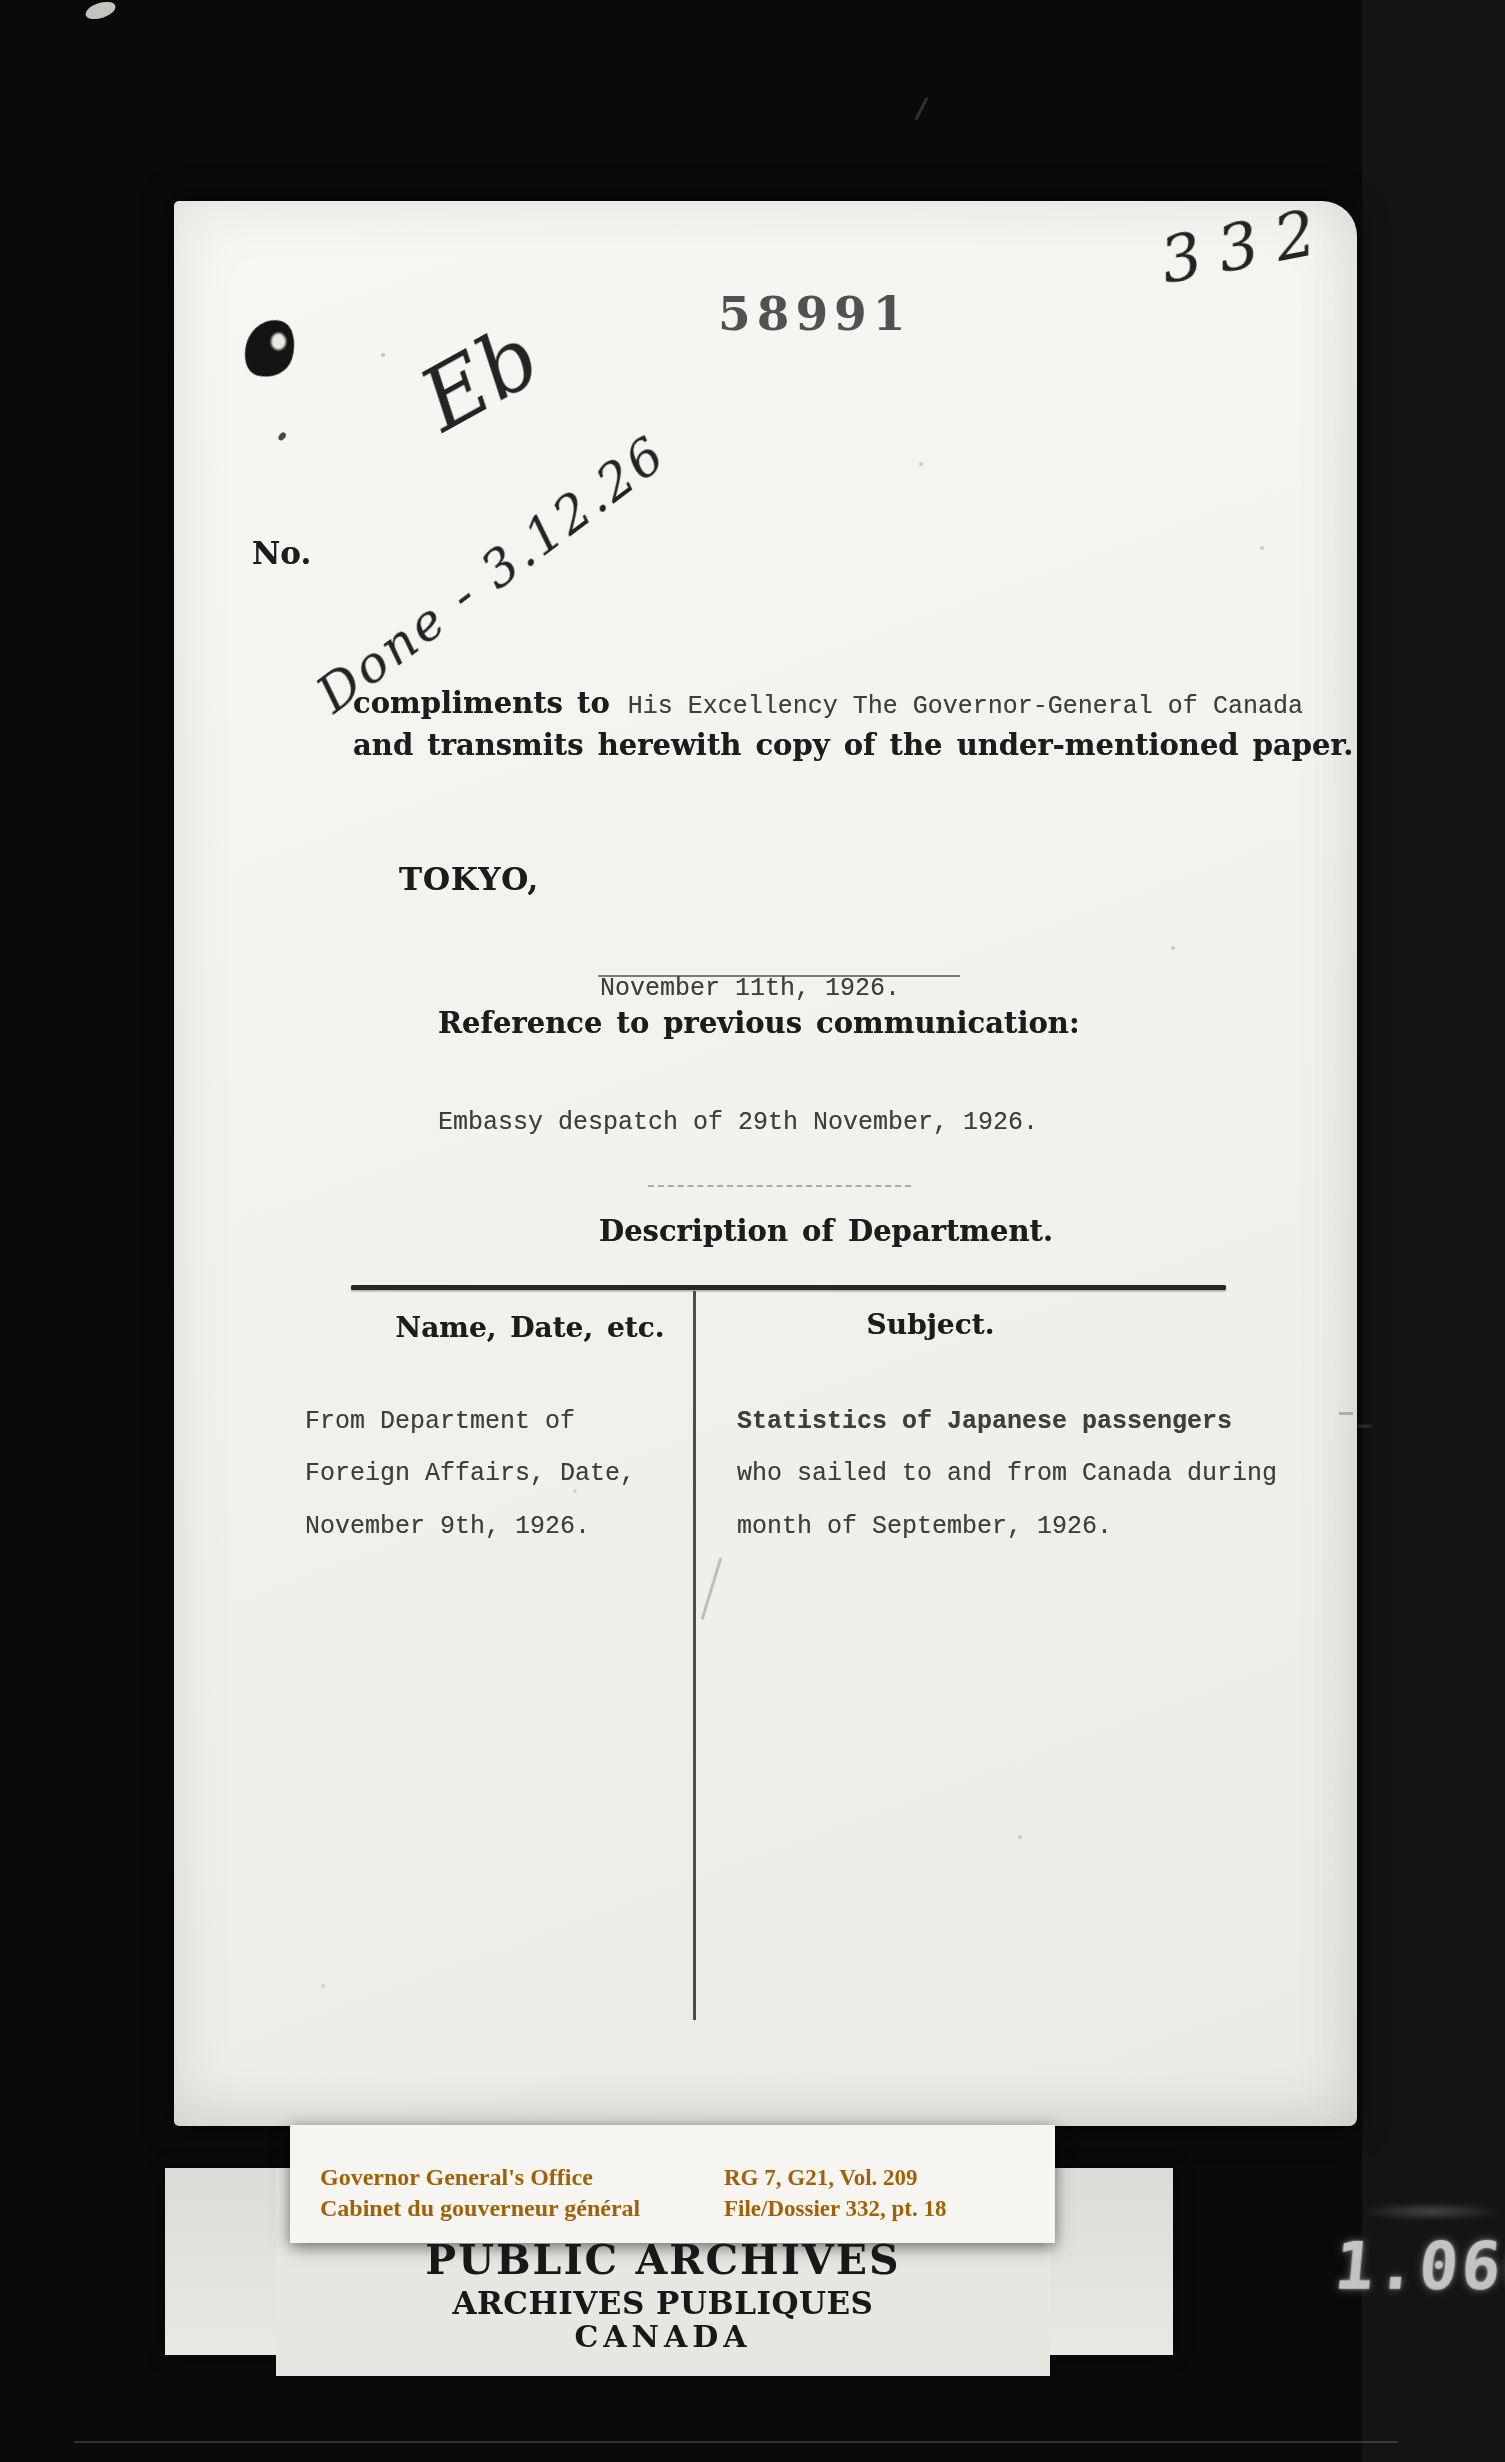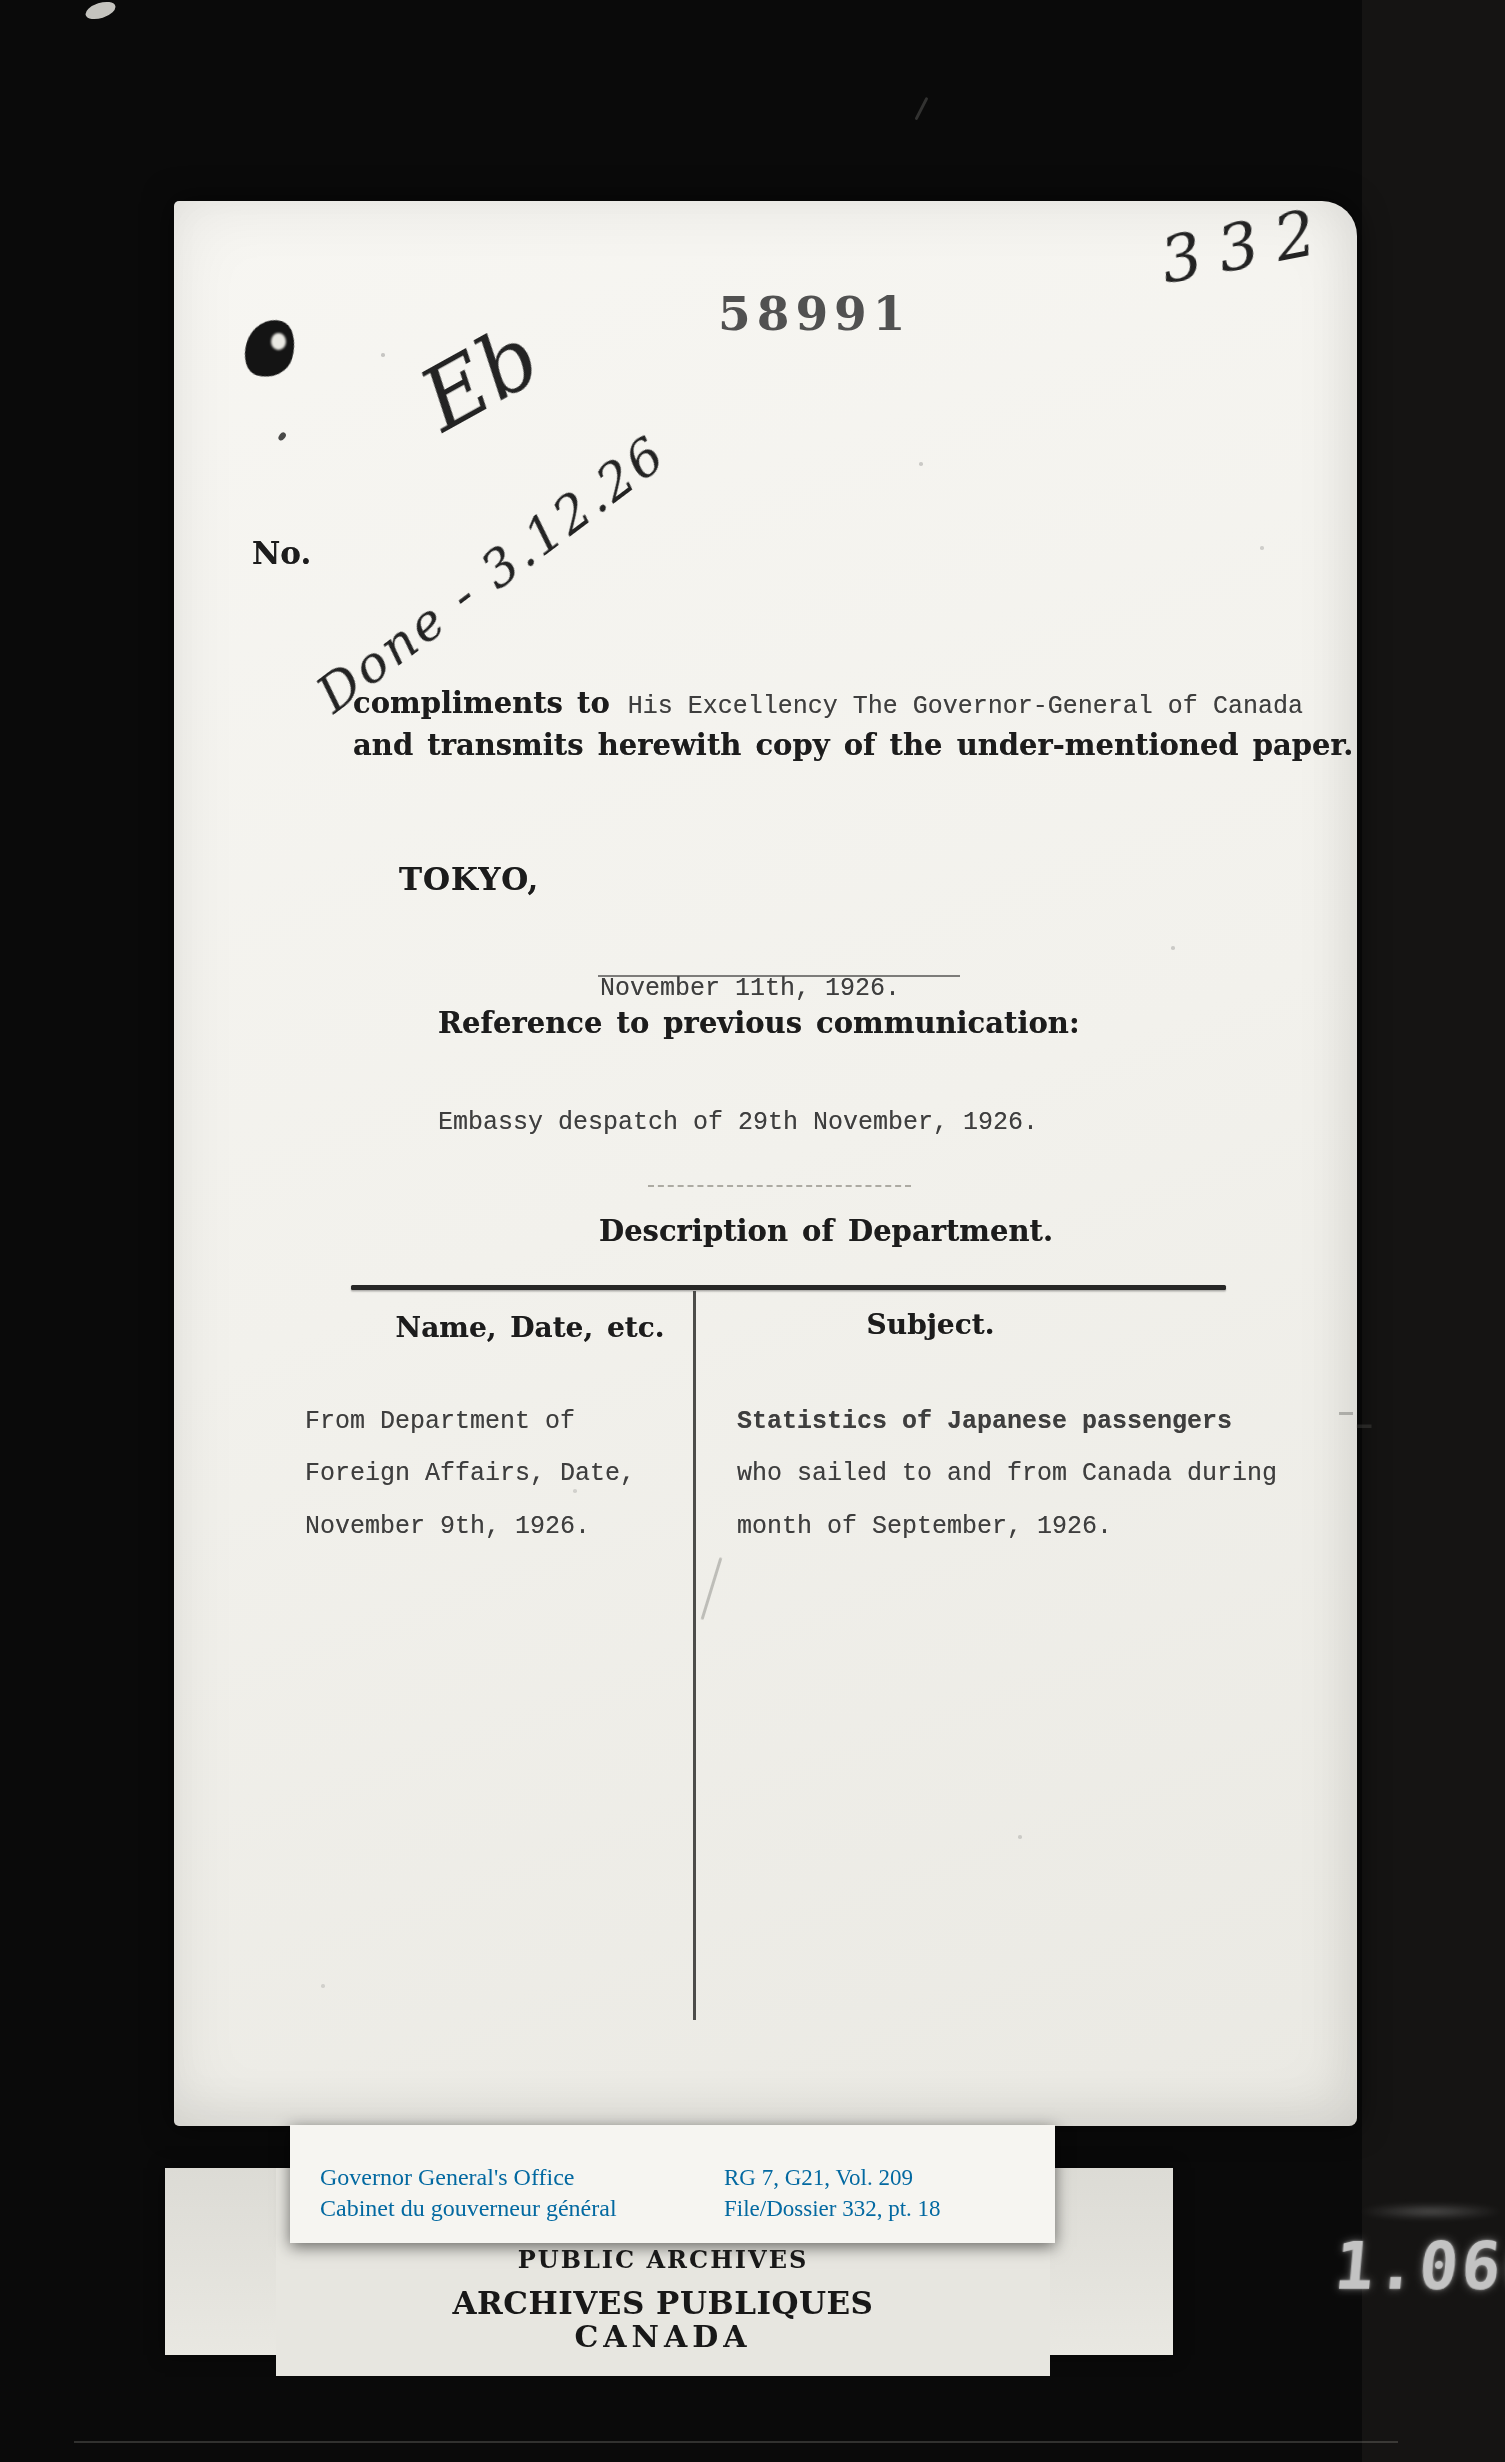--- a/index.html
+++ b/index.html
@@ -67,26 +67,26 @@
     845px 1635px 0 1px rgba(108,108,108,.26),148px 1784px 0 1px rgba(108,108,108,.22),
     1087px 346px 0 1px rgba(95,95,95,.25);}
   
   .strip-bg{left:165px;top:2168px;width:1008px;height:187px;background:linear-gradient(#dcdbd5,#e9e8e2);
     box-shadow:0 0 15px rgba(0,0,0,.5);}
   .strip-tab{left:276px;top:2168px;width:774px;height:208px;background:#e7e6e0;}
   .label-card{left:290px;top:2125px;width:765px;height:118px;background:#f6f5f1;
     box-shadow:0 4px 15px rgba(0,0,0,.55);}
   .card-col-left{left:30px;top:37px;}
   .card-col-right{left:434px;top:37px;}
-  .card-line{font-family:"Liberation Serif","DejaVu Serif",serif;font-weight:400;color:#0369a1;
+  .card-line{font-family:"Liberation Serif","DejaVu Serif",serif;font-weight:700;color:#a16207;
     font-size:24px;line-height:31px;white-space:nowrap;}
   .card-col-right .card-line{font-size:23px;}
   .pa-block{left:276px;top:2243px;width:774px;text-align:center;color:#181818;}
   .pa-line{font-family:"DejaVu Serif",serif;font-weight:700;line-height:34px;white-space:nowrap;}
-  .pa-en{font-size:24px;letter-spacing:2px;}
+  .pa-en{font-size:41px;letter-spacing:2px;}
   .pa-fr{font-size:31px;letter-spacing:0.5px;margin-top:9px;}
   .pa-ca{font-size:30px;letter-spacing:5px;}
   
   .counter-glow{left:1357px;top:2204px;width:148px;height:15px;
     background:radial-gradient(ellipse,rgba(255,255,255,.28),transparent 70%);filter:blur(3px);}
   .frame-counter{left:1335px;top:2229px;font-family:"DejaVu Sans Mono",monospace;font-weight:700;
     font-size:65px;color:#c3c3c3;letter-spacing:3px;transform:skewX(-5deg);filter:blur(0.6px);
     text-shadow:0 0 8px rgba(235,235,235,.4),0 0 2.5px rgba(255,255,255,.5);white-space:nowrap;}
   .bottom-line{left:74px;top:2441px;width:1324px;height:1.5px;background:rgba(190,190,184,.22);}
   .tl-speck{left:85px;top:3px;width:31px;height:15px;background:#d8d7d2;opacity:.9;

